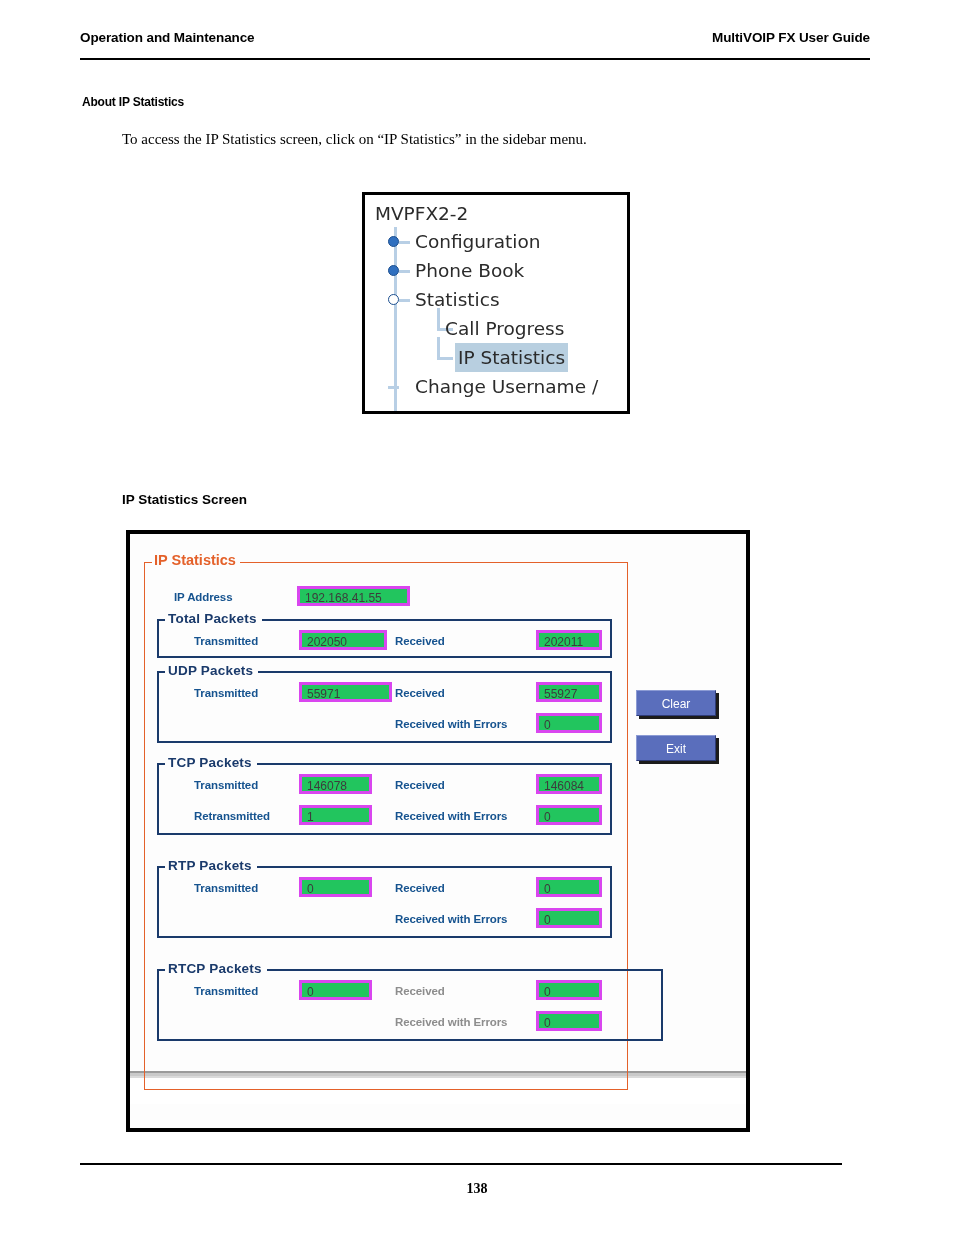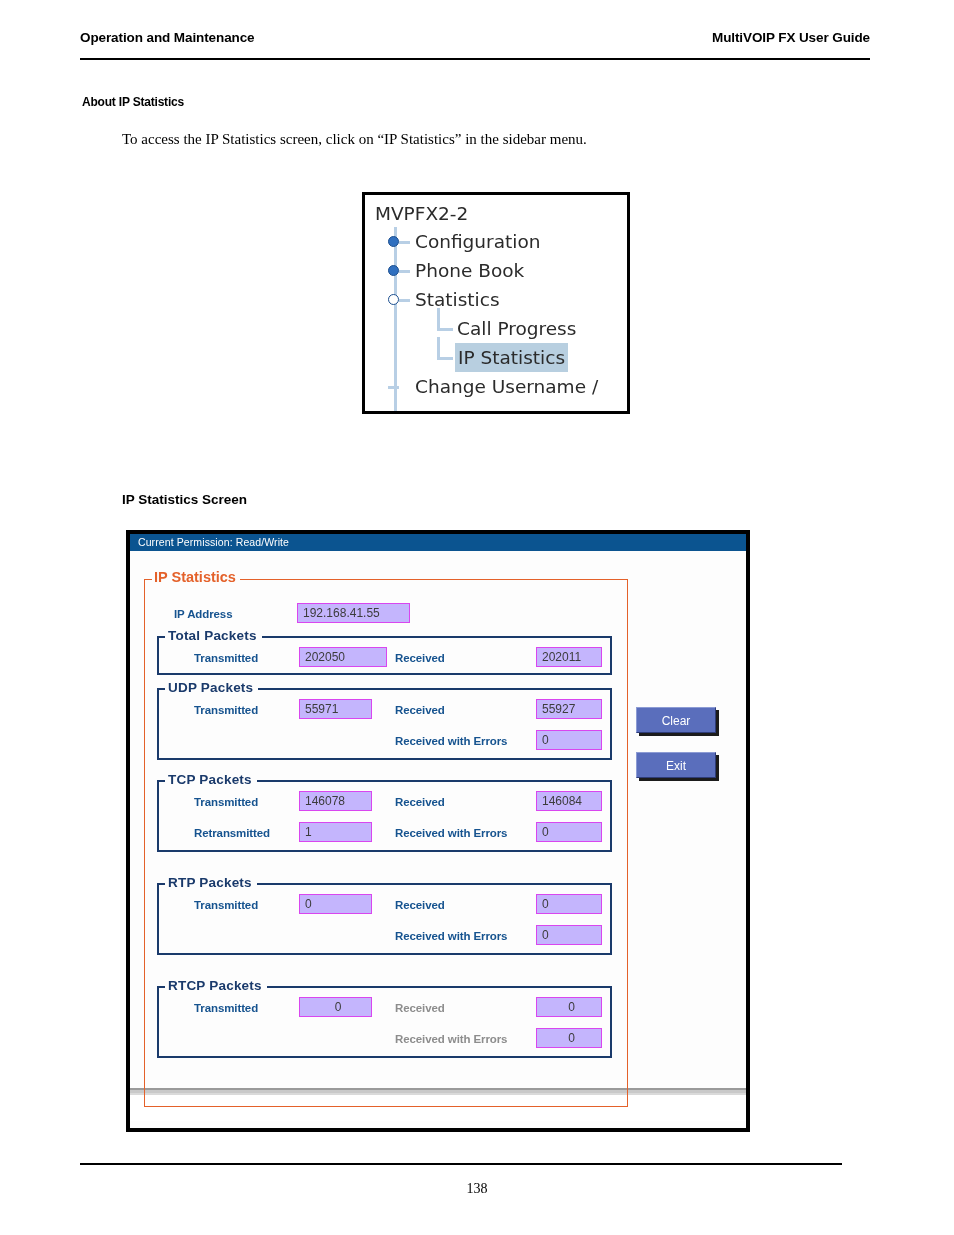--- a/index.html
+++ b/index.html
@@ -238,22 +238,22 @@
     font-size: 11.5px;
     font-weight: bold;
     color: #16538f;
     white-space: nowrap;
     letter-spacing: -0.1px;
   }
   .fld-label.dim { color: #8d8d8d; }
   .fld-box {
     position: absolute;
     height: 20px;
-    background: #c4b5fd;
-    border: 1px solid #d946ef;
+    background: #22c55e;
+    border: 3px solid #d946ef;
     box-sizing: border-box;
     font-size: 12px;
     color: #3c3c3c;
     line-height: 18px;
     padding-left: 5px;
     font-family: "Liberation Sans", sans-serif;
     white-space: nowrap;
     overflow: hidden;
   }
 
@@ -285,21 +285,21 @@
     height: 2px;
     background: #000;
   }
   .page-number {
     position: absolute;
     left: 0;
     top: 1181px;
     width: 954px;
     text-align: center;
     font-family: "Liberation Serif", serif;
-    font-weight: normal;
+    font-weight: bold;
     font-size: 14px;
   }
 </style>
 </head>
 <body>
 
 <div class="page-header">
   <span>Operation and Maintenance</span>
   <span>MultiVOIP FX User Guide</span>
 </div>
@@ -327,62 +327,61 @@
 
     <div class="tree-row" style="top:90px;">
       <span class="node-dot open"></span>
       <span class="node-stub"></span>
       <span class="lbl" style="left:50px;">Statistics</span>
     </div>
 
     <div class="tree-row" style="top:119px;">
       <span class="child-elbow"></span>
       <span class="child-arm"></span>
-      <span class="lbl" style="left:92px;">Call Progress</span>
+      <span class="lbl" style="left:80px;">Call Progress</span>
     </div>
 
     <div class="tree-row" style="top:148px;">
       <span class="child-elbow last"></span>
       <span class="child-arm"></span>
       <span class="lbl selected-lbl" style="left:90px;">IP Statistics</span>
     </div>
 
     <div class="tree-row" style="top:177px;">
       <span class="node-stub" style="left:23px;"></span>
       <span class="lbl" style="left:50px;">Change Username /</span>
     </div>
   </div>
 </div>
 
 <div class="screen-caption">IP Statistics Screen</div>
 
 <div class="dialog">
 
-  <div class="titlebar">Current Permission:  Read/Write</div>
 
   <div class="dialog-body">
 
     <div class="group-orange">
       <span class="group-legend">IP Statistics</span>
 
       <span class="fld-label" style="left:29px; top:28px;">IP Address</span>
       <span class="fld-box" style="left:152px; top:23px; width:113px;">192.168.41.55</span>
 
       <div class="group-blue" style="left:12px; top:56px; width:455px; height:39px;">
         <span class="group-legend">Total Packets</span>
         <span class="fld-label" style="left:35px; top:14px;">Transmitted</span>
         <span class="fld-box" style="left:140px; top:9px; width:88px;">202050</span>
         <span class="fld-label" style="left:236px; top:14px;">Received</span>
         <span class="fld-box" style="left:377px; top:9px; width:66px;">202011</span>
       </div>
 
       <div class="group-blue" style="left:12px; top:108px; width:455px; height:72px;">
         <span class="group-legend">UDP Packets</span>
         <span class="fld-label" style="left:35px; top:14px;">Transmitted</span>
-        <span class="fld-box" style="left:140px; top:9px; width:73px;">55971</span>
+        <span class="fld-box" style="left:140px; top:9px; width:93px;">55971</span>
         <span class="fld-label" style="left:236px; top:14px;">Received</span>
         <span class="fld-box" style="left:377px; top:9px; width:66px;">55927</span>
         <span class="fld-label" style="left:236px; top:45px;">Received with Errors</span>
         <span class="fld-box" style="left:377px; top:40px; width:66px;">0</span>
       </div>
 
       <div class="group-blue" style="left:12px; top:200px; width:455px; height:72px;">
         <span class="group-legend">TCP Packets</span>
         <span class="fld-label" style="left:35px; top:14px;">Transmitted</span>
         <span class="fld-box" style="left:140px; top:9px; width:73px;">146078</span>
@@ -397,21 +396,21 @@
       <div class="group-blue" style="left:12px; top:303px; width:455px; height:72px;">
         <span class="group-legend">RTP Packets</span>
         <span class="fld-label" style="left:35px; top:14px;">Transmitted</span>
         <span class="fld-box" style="left:140px; top:9px; width:73px;">0</span>
         <span class="fld-label" style="left:236px; top:14px;">Received</span>
         <span class="fld-box" style="left:377px; top:9px; width:66px;">0</span>
         <span class="fld-label" style="left:236px; top:45px;">Received with Errors</span>
         <span class="fld-box" style="left:377px; top:40px; width:66px;">0</span>
       </div>
 
-      <div class="group-blue" style="left:12px; top:406px; width:455px; height:72px;text-align:center;">
+      <div class="group-blue" style="left:12px; top:406px; width:506px; height:72px;">
         <span class="group-legend">RTCP Packets</span>
         <span class="fld-label" style="left:35px; top:14px;">Transmitted</span>
         <span class="fld-box" style="left:140px; top:9px; width:73px;">0</span>
         <span class="fld-label dim" style="left:236px; top:14px;">Received</span>
         <span class="fld-box" style="left:377px; top:9px; width:66px;">0</span>
         <span class="fld-label dim" style="left:236px; top:45px;">Received with Errors</span>
         <span class="fld-box" style="left:377px; top:40px; width:66px;">0</span>
       </div>
     </div>
 

